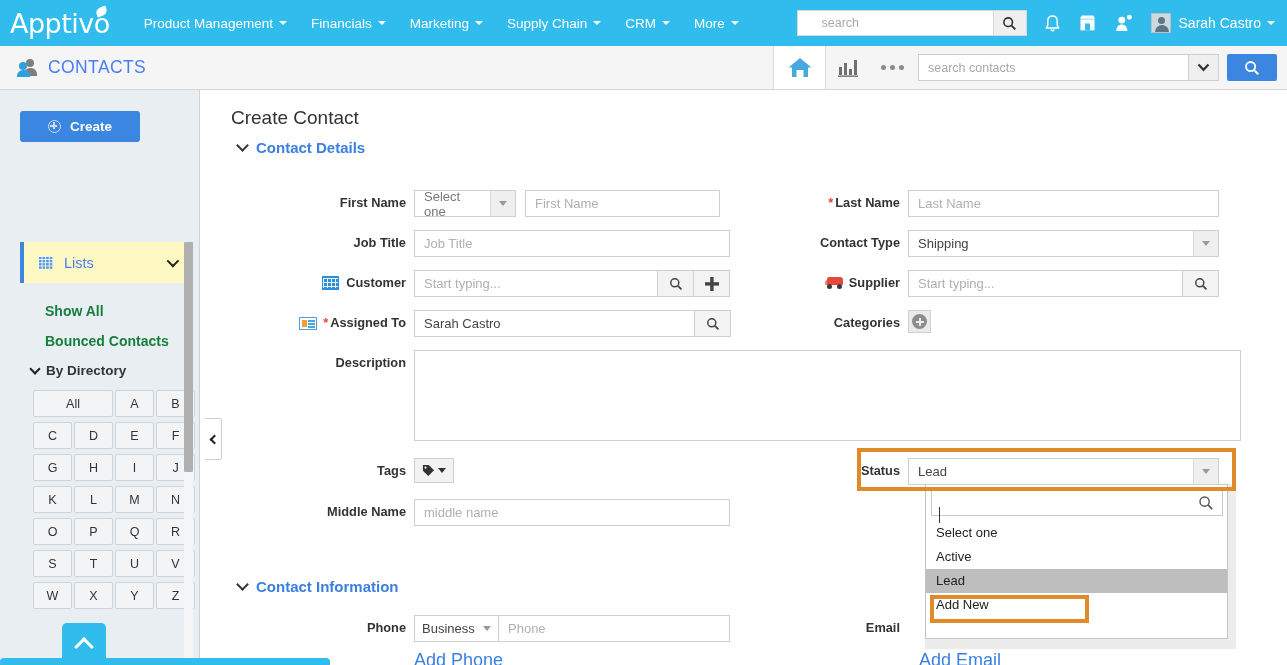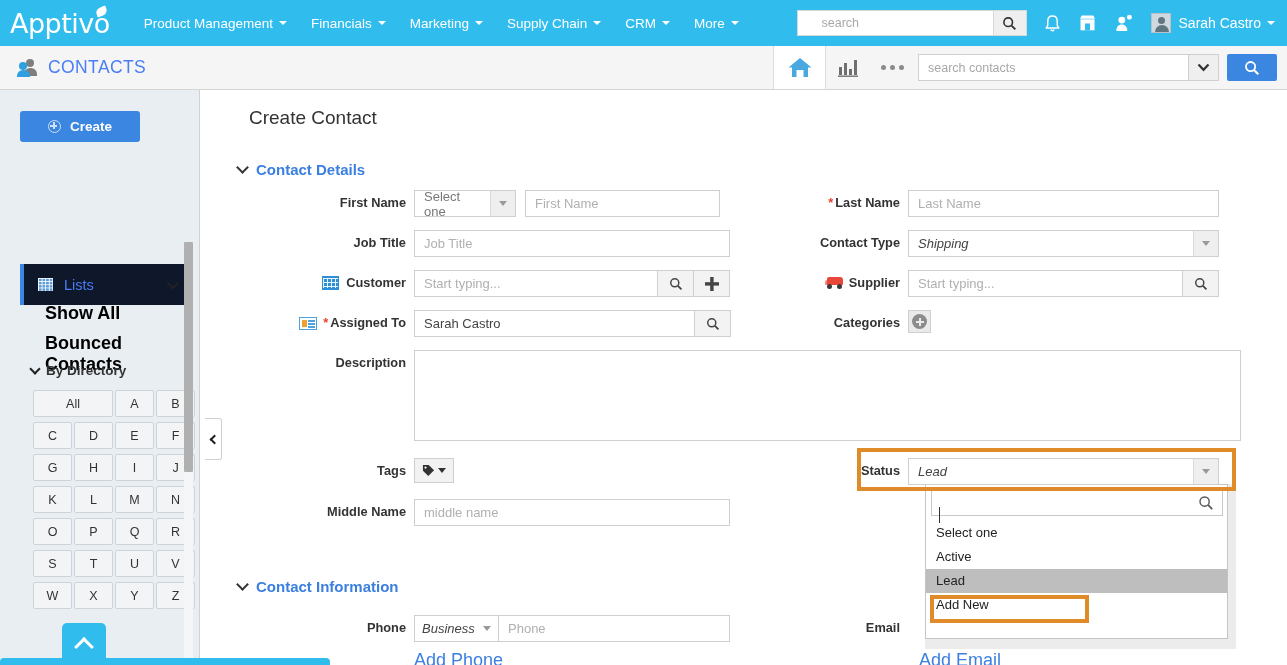--- a/index.html
+++ b/index.html
@@ -146,39 +146,39 @@
     position:relative; display:inline-block;
   }
   .plus-circ::before, .plus-circ::after {
     content:""; position:absolute; background:#cfe0f5;
   }
   .plus-circ::before { width:7px; height:1.6px; left:1.2px; top:4.2px; }
   .plus-circ::after { height:7px; width:1.6px; top:1.2px; left:4.2px; }
 
   .lists-row {
     position:absolute; left:20px; top:152px; width:166px; height:41px;
-    background:#0f172a; border-left:4px solid #3b86e0; display:flex;
-    align-items:center; cursor:pointer;margin-top:22px;
+    background:#fef9c3; border-left:4px solid #3b86e0; display:flex;
+    align-items:center; cursor:pointer;
   }
   .grid-icon {
     width:15px; height:13px; background:#5b9bd5; margin-left:14px; margin-right:11px;
     background-image:
       linear-gradient(to right, rgba(255,255,255,.95) 1px, transparent 1px),
       linear-gradient(to bottom, rgba(255,255,255,.95) 1px, transparent 1px);
     background-size: 3.6px 3.2px;
   }
   .lists-label { color:#4a7ef5; font-size:14.5px; }
   .chev-d {
     margin-left:auto; margin-right:10px; width:9px; height:9px;
     border-right:2.4px solid #222; border-bottom:2.4px solid #222;
     transform:rotate(45deg) translateY(-2px);
   }
 
   .sb-link {
-    position:absolute; left:45px; font-size:18px; color:#000000; font-weight:bold;
+    position:absolute; left:45px; font-size:14px; color:#15803d; font-weight:bold;
     cursor:pointer;
   }
   .sb-group {
     position:absolute; left:31px; font-size:13.5px; color:#333; font-weight:bold;
     display:flex; align-items:center; gap:7px; cursor:pointer;
   }
   .cd {
     width:8px; height:8px; border-right:2.2px solid #222; border-bottom:2.2px solid #222;
     transform:rotate(45deg); margin-top:-3px;
   }
@@ -227,21 +227,21 @@
     position:absolute; left:0; top:658px; width:330px; height:8px;
     background:#30bdee; border-radius:4px 4px 0 0; z-index:8;
   }
 
   
   .main {
     position:absolute; left:201px; top:90px; width:1086px; height:575px;
     background:#ffffff; overflow:hidden;
   }
   .page-title {
-    position:absolute; left:48px; top:17px; font-size:19px; color:#333;
+    position:absolute; left:30px; top:17px; font-size:19px; color:#333;
   }
   .section-head {
     position:absolute; left:37px; display:flex; align-items:center; gap:9px;
     color:#3b7fe0; font-size:15px; font-weight:bold; cursor:pointer;
   }
   .sec-chev {
     width:9px; height:9px; border-right:2.4px solid #333; border-bottom:2.4px solid #333;
     transform:rotate(45deg); margin-top:-4px;
   }
 
@@ -255,21 +255,21 @@
   .inp {
     height:27px; border:1px solid #cfcfcf; background:#fff; outline:none;
     padding:0 9px; font-size:13px; color:#444; font-family:"Liberation Sans", sans-serif;
   }
   .inp::placeholder { color:#b0b0b0; }
   .sel {
     height:27px; border:1px solid #cfcfcf; background:#fff; display:flex;
     align-items:center; cursor:pointer;
   }
   .sel-txt { flex:1; padding:0 9px; font-size:13px; color:#777; }
-  .sel-txt.dark { color:#444;font-style:italic; }
+  .sel-txt.dark { color:#444; }
   .sel-arrow {
     width:25px; height:25px; background:#efefef; border-left:1px solid #d9d9d9;
     display:flex; align-items:center; justify-content:center;
   }
   .tri-dn {
     width:0; height:0; border-left:4.5px solid transparent;
     border-right:4.5px solid transparent; border-top:5.5px solid #9a9a9a;
   }
   .btn-sq {
     width:36px; height:27px; background:#f3f3f3; border:1px solid #cfcfcf;
@@ -620,21 +620,21 @@
 </div>
 <div class="scroll-top">
   <span class="chev-up"></span>
 </div>
 <div class="bottom-bar"></div>
 
 <div class="main">
 
   <div class="page-title">Create Contact</div>
 
-  <div class="section-head" style="top:71px;justify-content:space-between;">
+  <div class="section-head" style="top:49px;justify-content:space-between;">
     <span class="sec-chev"></span>
     <span>Contact Details</span>
   </div>
 
   <div class="frow" style="left:30px; top:100px;">
     <div class="flabel" style="width:175px; margin-right:8px;">First Name</div>
     <div class="sel" style="width:102px;">
       <span class="sel-txt">Select one</span>
       <span class="sel-arrow">
           <i class="tri-dn"></i>

